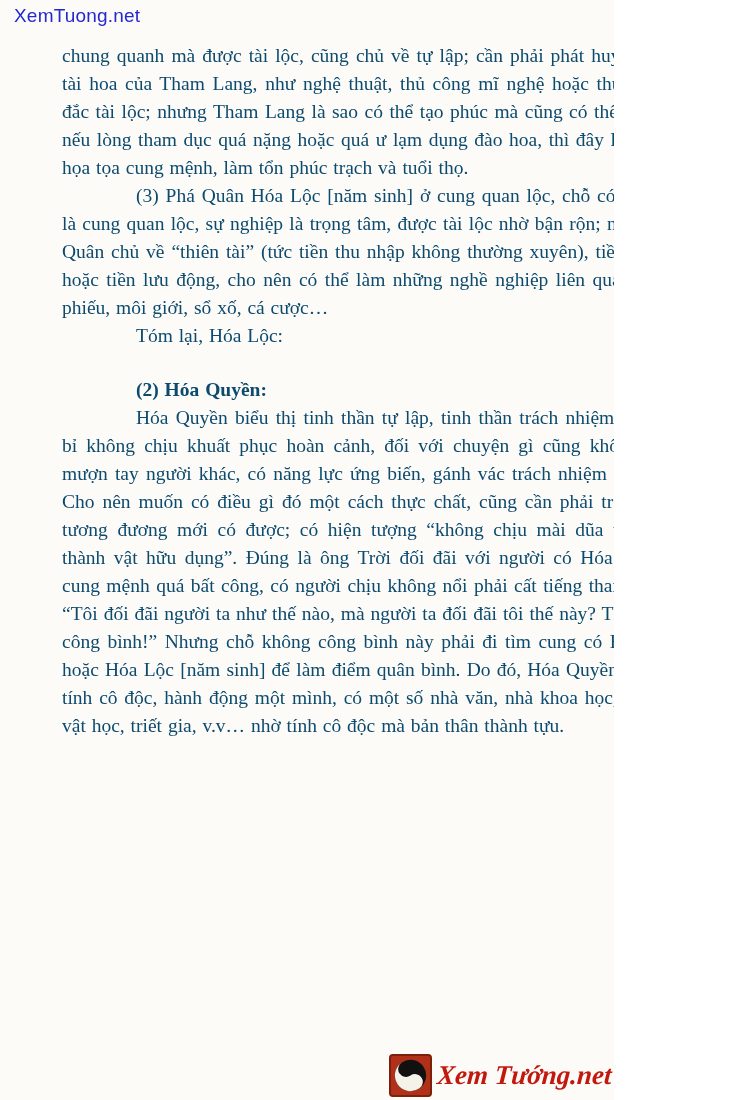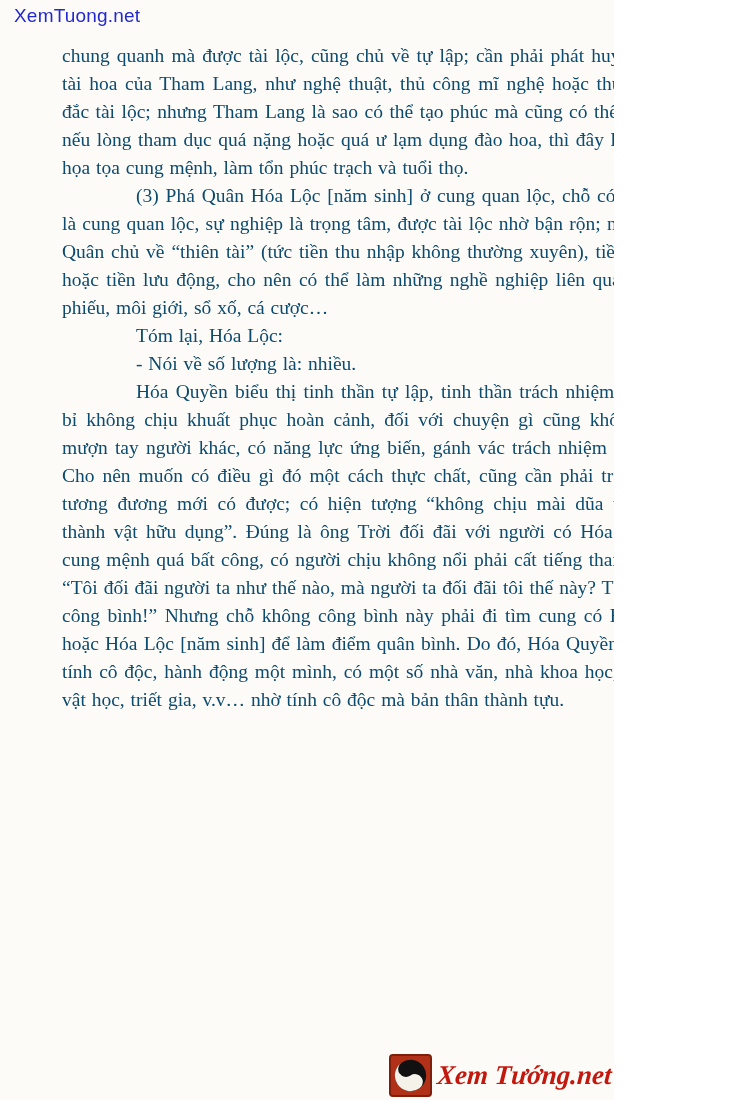--- a/index.html
+++ b/index.html
@@ -84,21 +84,21 @@
 <body>
 
 <div class="page">
 
   <div class="watermark">XemTuong.net</div>
 
   <div class="body-text">
     <p class="para">chung quanh mà được tài lộc, cũng chủ về tự lập; cần phải phát huy đặc tính tài hoa của Tham Lang, như nghệ thuật, thủ công mĩ nghệ hoặc thuật số mà đắc tài lộc; nhưng Tham Lang là sao có thể tạo phúc mà cũng có thể gây họa, nếu lòng tham dục quá nặng hoặc quá ư lạm dụng đào hoa, thì đây là sao gây họa tọa cung mệnh, làm tổn phúc trạch và tuổi thọ.</p>
     <p class="para indent">(3) Phá Quân Hóa Lộc [năm sinh] ở cung quan lộc, chỗ có duyên tụ là cung quan lộc, sự nghiệp là trọng tâm, được tài lộc nhờ bận rộn; nhưng Phá Quân chủ về “thiên tài” (tức tiền thu nhập không thường xuyên), tiền thưởng, hoặc tiền lưu động, cho nên có thể làm những nghề nghiệp liên quan đến cổ phiếu, môi giới, sổ xố, cá cược…</p>
     <p class="para indent">Tóm lại, Hóa Lộc:</p>
-    <p class="para indent">- Nói về số lượng là: nhiều.</p>
+    <p class="para indent heading">(2) Hóa Quyền:</p>
     <p class="para indent">Hóa Quyền biểu thị tinh thần tự lập, tinh thần trách nhiệm, tính bền bỉ không chịu khuất phục hoàn cảnh, đối với chuyện gì cũng không muốn mượn tay người khác, có năng lực ứng biến, gánh vác trách nhiệm đến cùng. Cho nên muốn có điều gì đó một cách thực chất, cũng cần phải trả một giá tương đương mới có được; có hiện tượng “không chịu mài dũa thì không thành vật hữu dụng”. Đúng là ông Trời đối đãi với người có Hóa Quyền ở cung mệnh quá bất công, có người chịu không nổi phải cất tiếng  than oán, mà “Tôi đối đãi người ta như thế nào, mà người ta đối đãi tôi thế này? Thật không công bình!” Nhưng chỗ không công bình này phải đi tìm cung có Hóa Khoa hoặc Hóa Lộc [năm sinh] để làm điểm quân bình. Do đó, Hóa Quyền ngầm có tính cô độc, hành động một mình, có một số nhà văn, nhà khoa học, nhà sinh vật học, triết gia, v.v… nhờ tính cô độc mà bản thân thành tựu.</p>
   </div>
 
 
   <div class="site-logo">
     <svg class="logo-icon" viewBox="0 0 44 44" xmlns="http://www.w3.org/2000/svg">
       <rect x="1" y="1" width="42" height="42" rx="3" fill="#b03118" stroke="#7d1f0b" stroke-width="2"></rect>
       <g transform="rotate(-35 22 22)">
         <circle cx="22" cy="22" r="16" fill="#111111"></circle>
         <path d="M22 6 a16 16 0 0 0 0 32 a8 8 0 0 0 0 -16 a8 8 0 0 1 0 -16 z" fill="#f5f2ea"></path>

